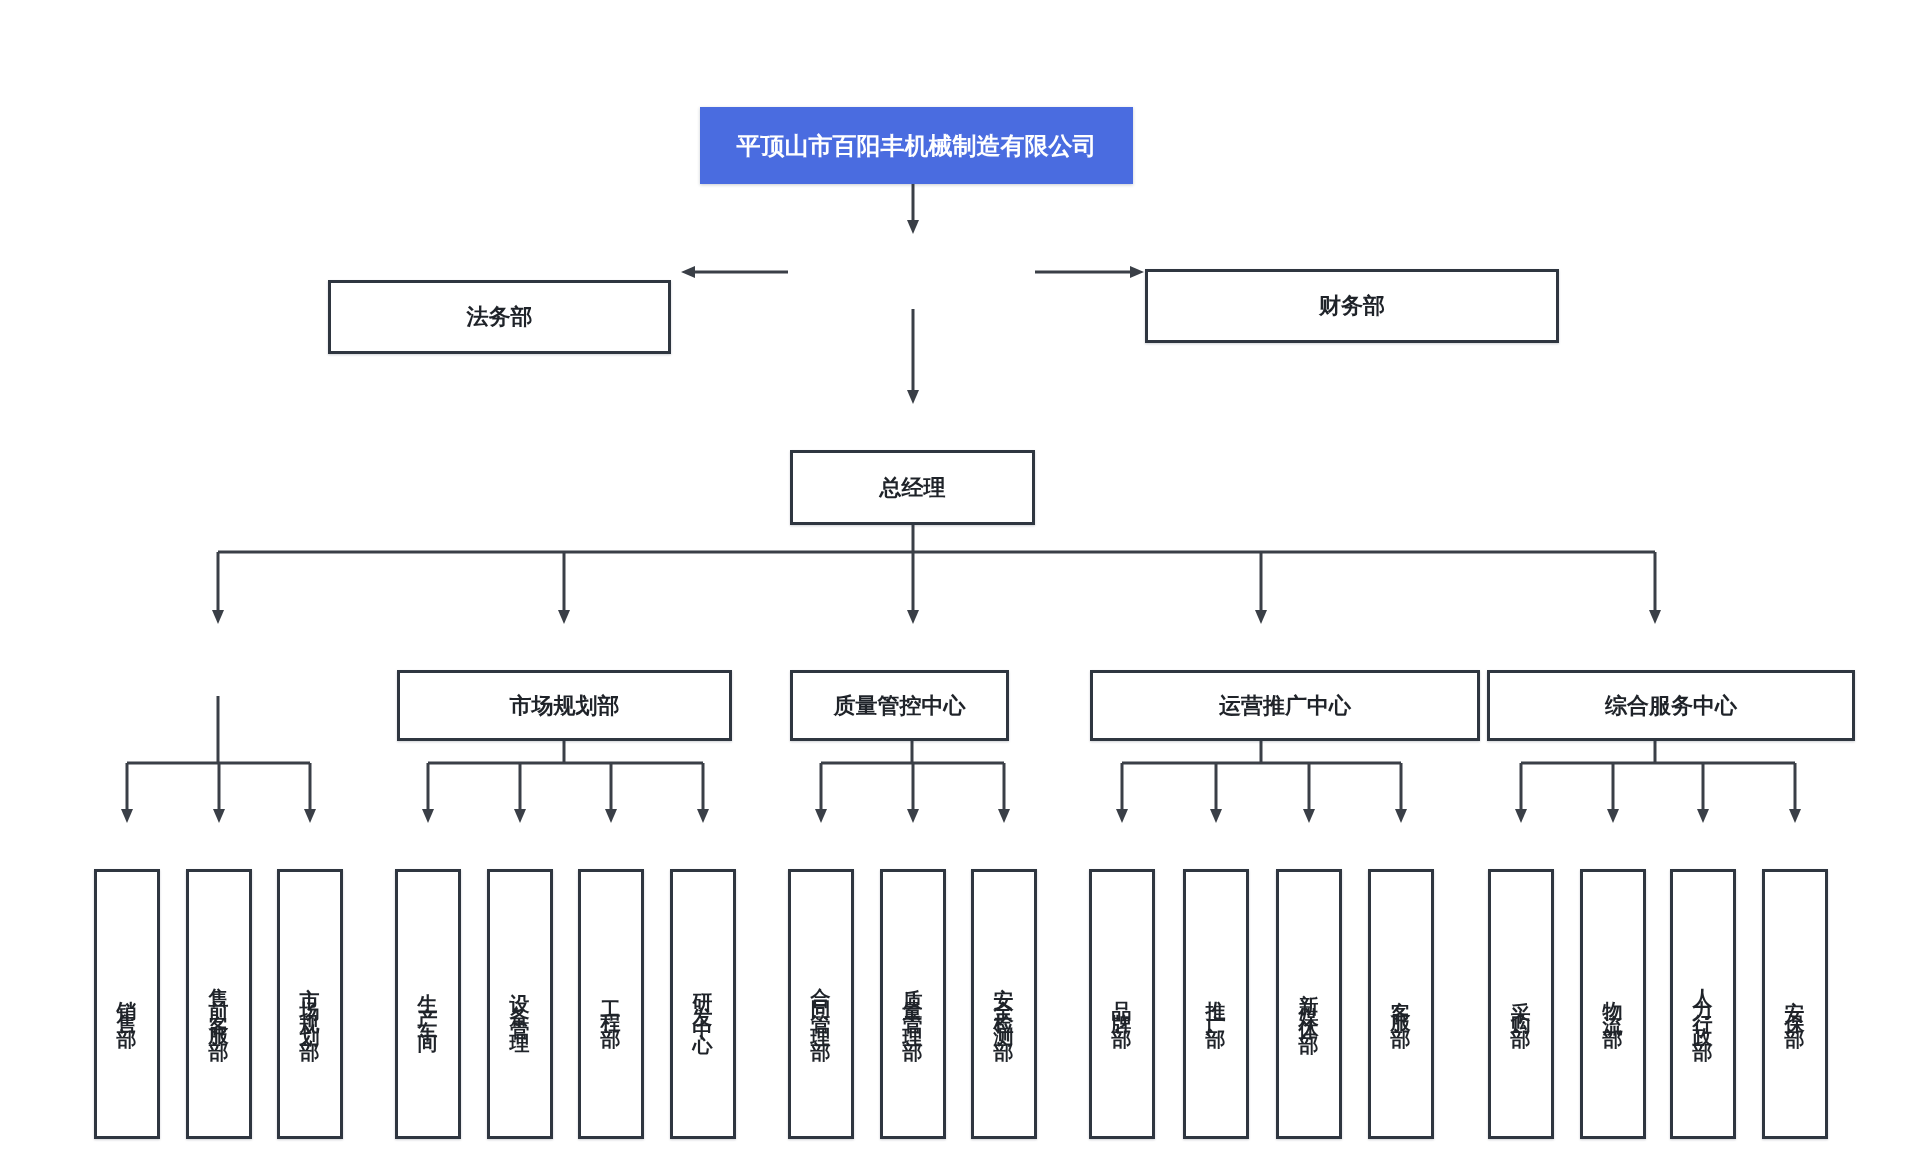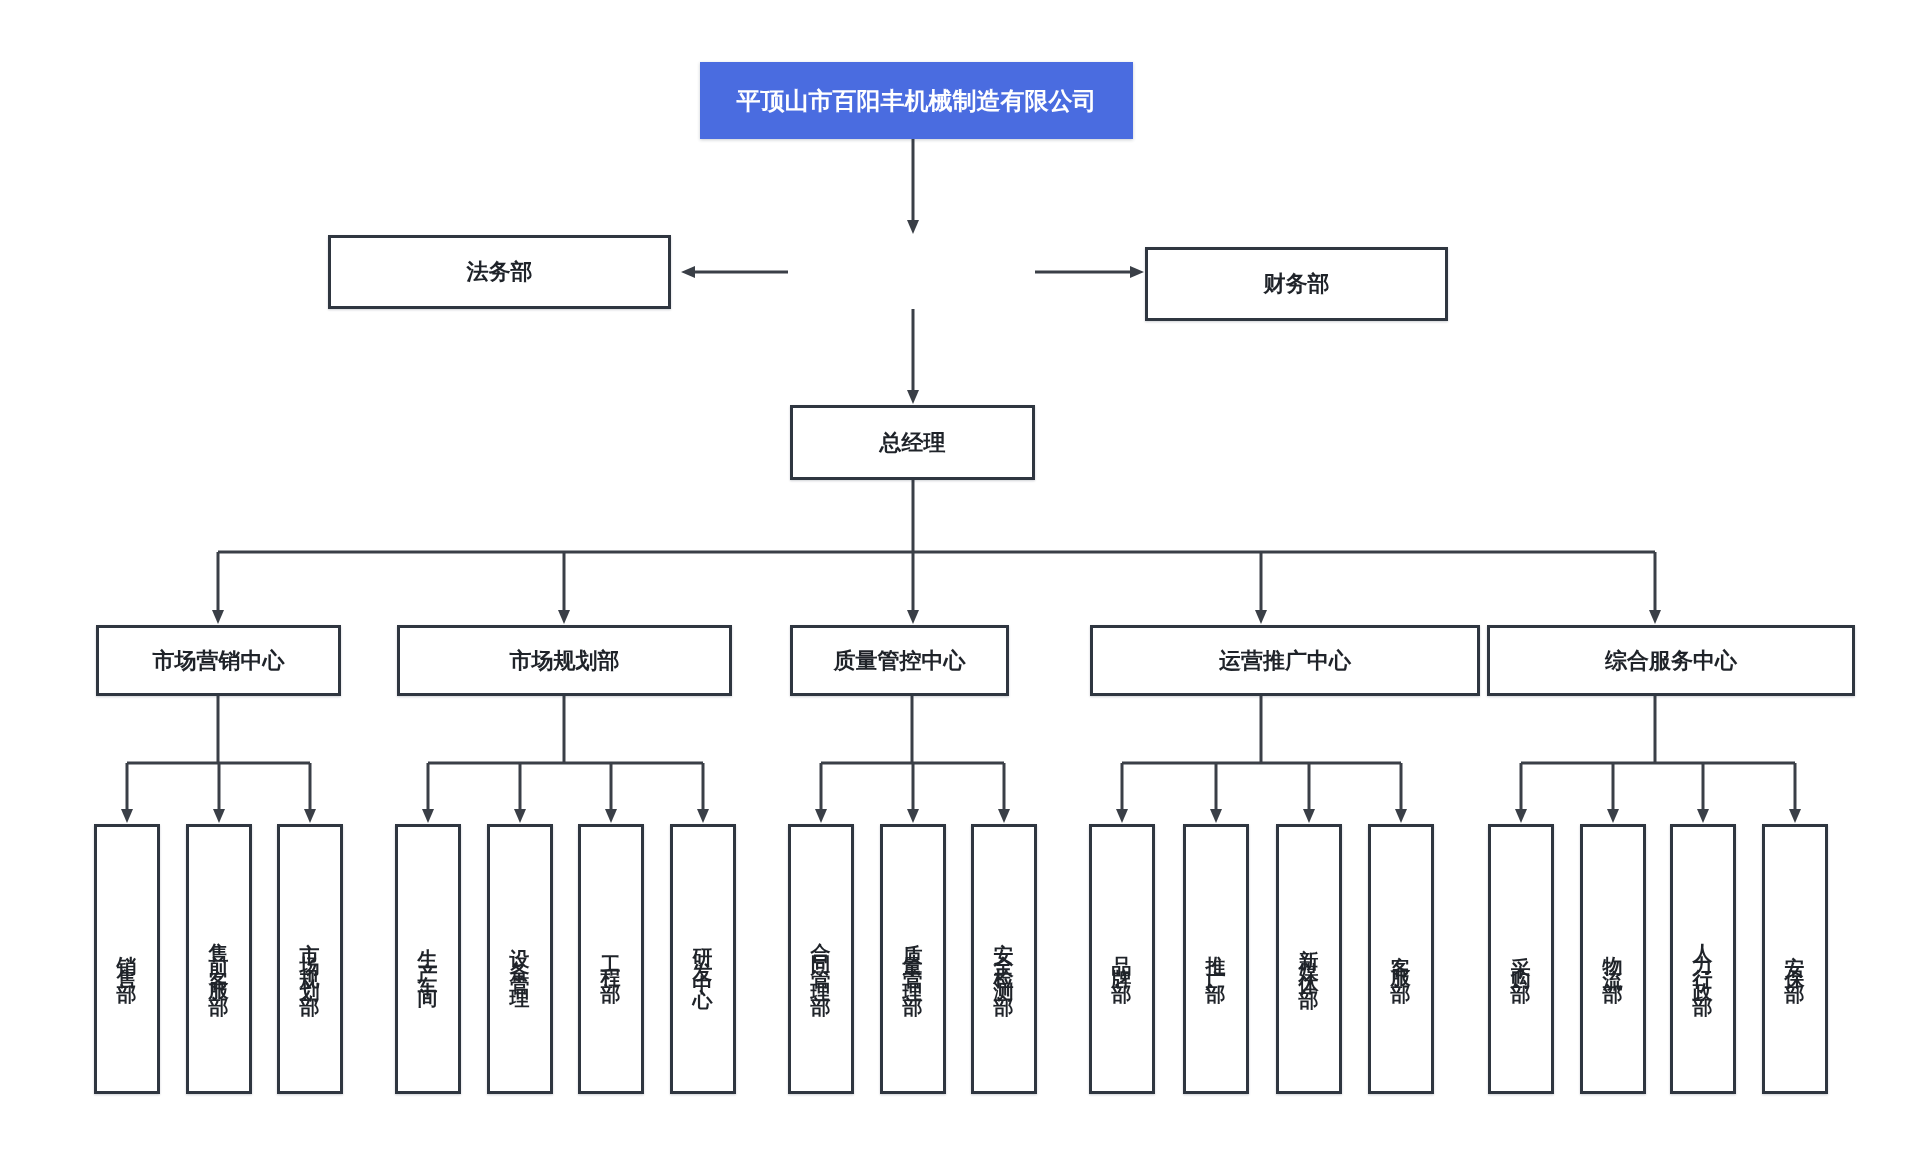--- a/index.html
+++ b/index.html
@@ -32,20 +32,21 @@
     align-items: center;
     justify-content: center;
     background: #ffffff;
     border: 3px solid var(--node_border);
     color: var(--node_text);
     font-weight: bold;
     font-size: 22px;
     text-align: center;
     box-shadow: 0 1px 2px rgba(45,55,72,0.22);
     cursor: default;
+    margin-top: 45px;
   }
   .node.root {
     background: var(--accent);
     border: none;
     color: var(--root_text);
     font-size: 24px;
     box-shadow: 0 1px 3px rgba(45,55,72,0.25);
   }
   .node.leaf {
     font-size: 20px;
@@ -115,25 +116,24 @@
       <path d="M1521,763 V810" marker-end="url(#arrow)"></path>
       <path d="M1613,763 V810" marker-end="url(#arrow)"></path>
       <path d="M1703,763 V810" marker-end="url(#arrow)"></path>
       <path d="M1795,763 V810" marker-end="url(#arrow)"></path>
     </g>
   </svg>
 
   <div class="node root" style="left:700px;top:62px;width:433px;height:77px">平顶山市百阳丰机械制造有限公司</div>
 
   <div class="node" style="left:328px;top:235px;width:343px;height:74px">法务部</div>
-  <div class="node" style="left:1145px;top:247px;width:303px;height:74px">财务部</div>
+  <div class="node" style="left:1145px;top:224px;width:414px;height:74px">财务部</div>
 
   <div class="node" style="left:790px;top:405px;width:245px;height:75px">总经理</div>
 
-  <div class="node" style="left:96px;top:625px;width:245px;height:71px">市场营销中心</div>
   <div class="node" style="left:397px;top:625px;width:335px;height:71px">市场规划部</div>
   <div class="node" style="left:790px;top:625px;width:219px;height:71px">质量管控中心</div>
   <div class="node" style="left:1090px;top:625px;width:390px;height:71px">运营推广中心</div>
   <div class="node" style="left:1487px;top:625px;width:368px;height:71px">综合服务中心</div>
 
   <div class="node leaf" style="left:94px;top:824px;width:66px;height:270px">
     <span class="vtext">销售部</span>
     </div>
   <div class="node leaf" style="left:186px;top:824px;width:66px;height:270px">
     <span class="vtext">售前客服部</span>

